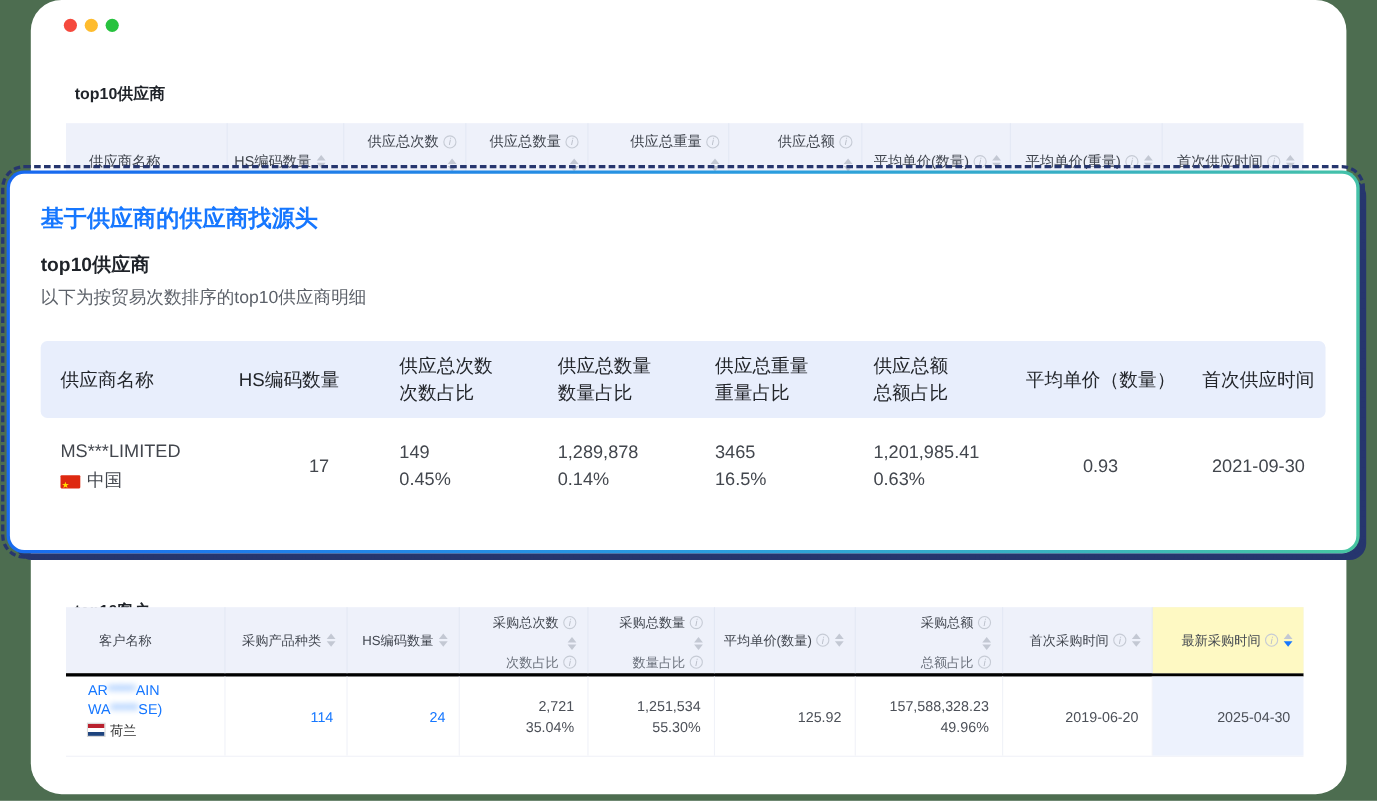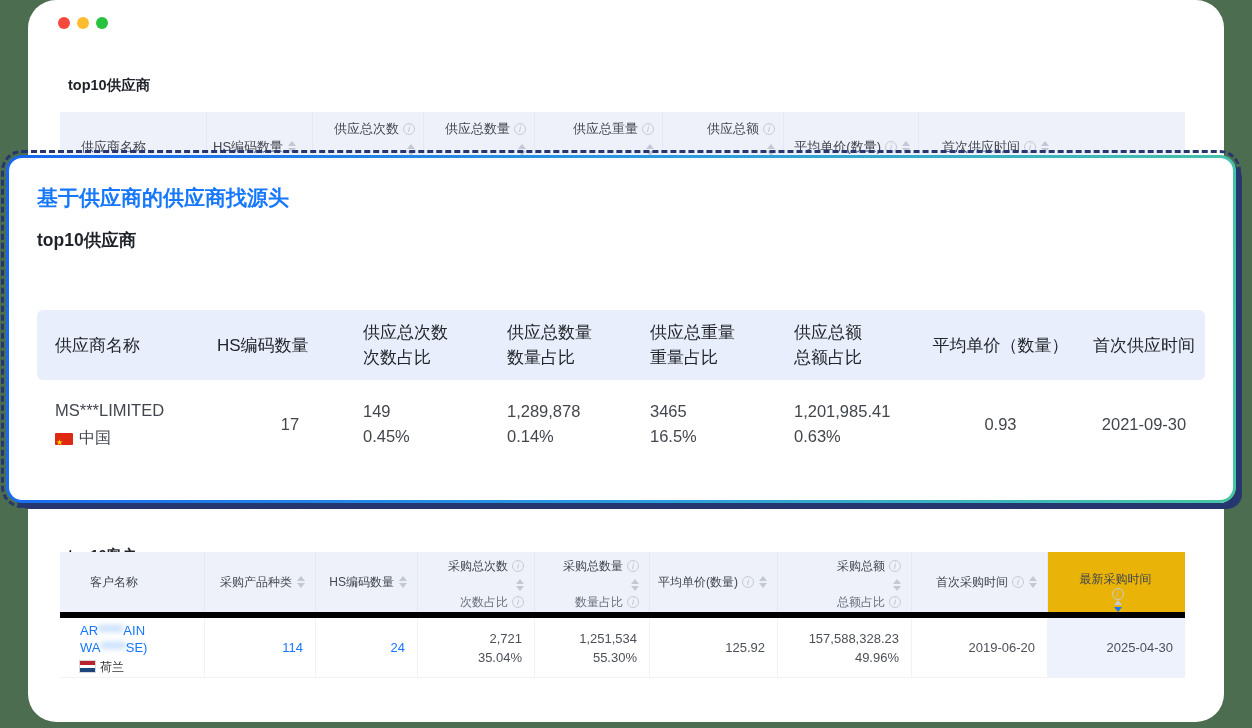--- a/index.html
+++ b/index.html
@@ -88,23 +88,23 @@
   .ov-country { font-size:16px; color:#42464d; margin-top:2px; }
 
   
   .cust-table { position:absolute; left:32px; top:552px; width:1125px; }
   .cust-head { grid-template-columns:145px 111px 102px 117px 115px 128px 134px 136px 137px; height:60px; }
   .cust-head .cell { padding:6px 10px 0 8px; font-size:12px; }
   .cust-head .one { display:flex; align-items:center; padding-top:0; height:100%; }
   .cust-head .one.r { justify-content:flex-end; }
   .cust-head .hl2 { margin-top:2px; }
   .cust-head .hl3 { margin-top:3px; color:#6a707b; white-space:nowrap; }
-  .cust-head .active-col { background:#eab308;flex-direction:column; }
-  .cust-row { grid-template-columns:145px 111px 102px 117px 115px 128px 134px 136px 137px; height:66px;
-              border-bottom:1px solid #f0f2f8; border-top:6px solid #000000; }
+  .cust-head .active-col { background:#fef9c3; }
+  .cust-row { grid-template-columns:145px 111px 102px 117px 115px 128px 134px 136px 137px; height:76px;
+              border-bottom:1px solid #f0f2f8; border-top:3px solid #000000; }
   .cust-row .cell { border-right:1px solid #f0f2f8; padding:0 12px; font-size:13px; color:#4c5058;
                     display:flex; flex-direction:column; justify-content:center; line-height:19px; }
   .cust-row .cell:last-child { border-right:none; }
   .cust-row .cell.r { align-items:flex-end; }
   .cust-row .active-col { background:#edf2fd; }
   .cust-name { padding-top:4px !important; justify-content:flex-start !important; }
   .cust-name .nm { font-size:13px; line-height:17px; }
   .cust-name .country { font-size:12px; color:#333; margin-top:2px; }
   .blurred { filter:blur(3px); }
 </style>
@@ -167,20 +167,28 @@
       </div>
       <div class="cell one r">
         <span>平均单价(数量)</span>
         <i class="inf"></i>
         <span class="sort">
             <b class="up"></b>
             <b class="down"></b>
           </span>
       </div>
       <div class="cell one r">
+        <span>平均单价(重量)</span>
+        <i class="inf"></i>
+        <span class="sort">
+            <b class="up"></b>
+            <b class="down"></b>
+          </span>
+      </div>
+      <div class="cell one r">
         <span>首次供应时间</span>
         <i class="inf"></i>
         <span class="sort">
             <b class="up"></b>
             <b class="down"></b>
           </span>
       </div>
     </div>
   </div>
 
@@ -289,20 +297,21 @@
         <span>2025-04-30</span>
       </div>
     </div>
   </div>
 </div>
 
 <div class="overlay">
   <div class="overlay-inner">
     <div class="ov-title">基于供应商的供应商找源头</div>
     <div class="ov-heading">top10供应商</div>
+    <div class="ov-subtitle">以下为按贸易次数排序的top10供应商明细</div>
 
     <div class="ov-table">
       <div class="grid ov-cols ov-head">
         <div class="cell l pl">
             <span>供应商名称</span>
           </div>
         <div class="cell l">
             <span>HS编码数量</span>
           </div>
         <div class="cell l">

